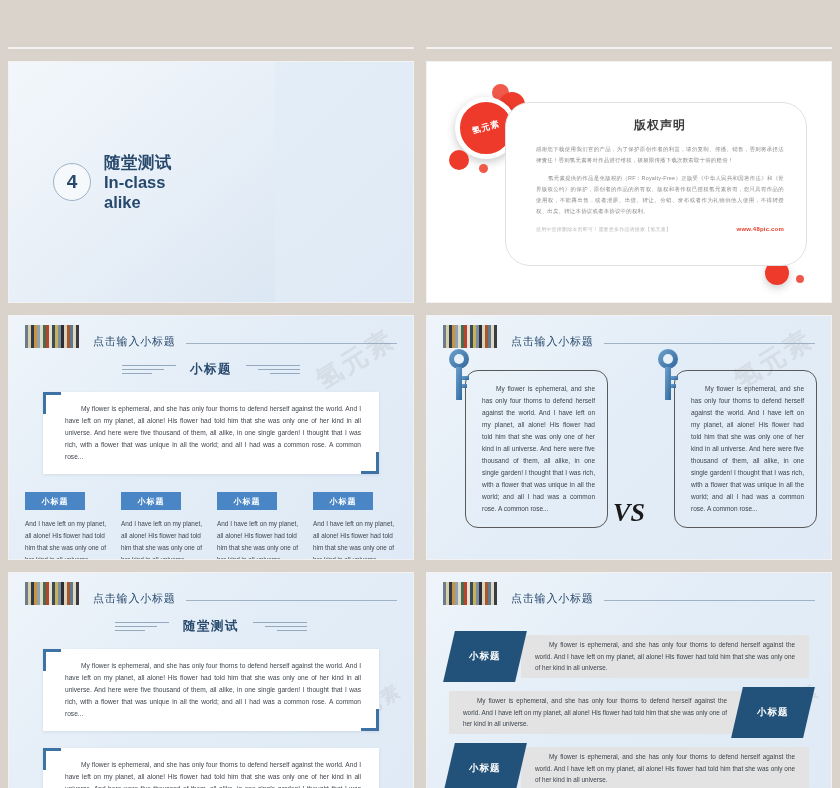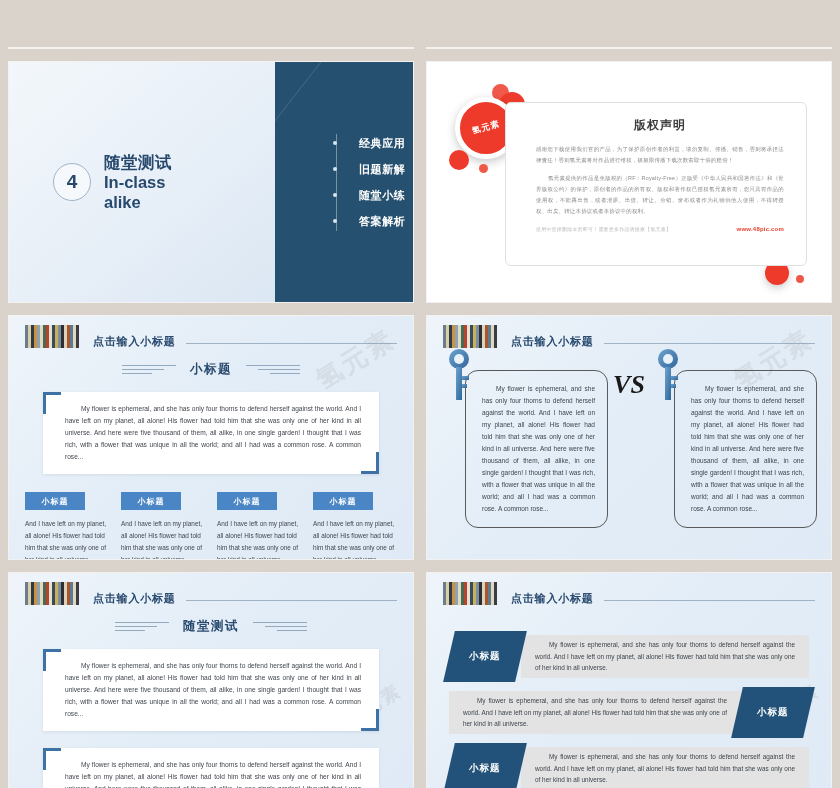--- a/index.html
+++ b/index.html
@@ -71,21 +71,21 @@
   .bul .dot{
     width:4px;height:4px;border-radius:50%;background:#d7e4f0;
     margin-right:22px;flex:0 0 auto;
   }
   .bul .txt{color:#fff;font-size:11px;font-weight:bold;letter-spacing:.6px;}
 
   
   .cp{position:relative;width:100%;height:100%;background:#fff;}
   .cp-box{
     position:absolute;left:78px;top:40px;right:24px;bottom:36px;
-    border:1px solid #e0e0e0;border-radius:6px;background:#fff;
+    border:1px solid #e0e0e0;border-radius:25px;background:#fff;
     padding:14px 22px 10px 30px;box-sizing:border-box;
   }
   .cp-title{
     text-align:center;font-size:12px;font-weight:bold;color:#3a3a3a;
     margin-bottom:10px;letter-spacing:1px;
   }
   .cp-p{
     font-size:5.4px;color:#8a8a8a;line-height:2.05;text-align:justify;
     margin:0 0 7px 0;letter-spacing:.25px;
   }
@@ -114,21 +114,21 @@
 
   
   .hdr{display:flex;align-items:flex-end;padding:9px 16px 0 16px;}
   .books{
     width:54px;height:23px;flex:0 0 auto;display:flex;
     background:#3a3a3a;overflow:hidden;
   }
   .books i{flex:1;display:block;}
   .hdr-title{
     margin-left:14px;margin-bottom:-1px;
-    font-size:11px;font-weight:bold;color:#27496d;letter-spacing:.8px;
+    font-size:11px;font-weight:normal;color:#27496d;letter-spacing:.8px;
     white-space:nowrap;
   }
   .hdr-rule{
     flex:1;height:1px;background:#9fb2c6;margin-left:10px;margin-bottom:4px;
   }
 
   
   .mini-head{display:flex;align-items:center;justify-content:center;margin-top:13px;}
   .mini-head .rules{width:54px;display:flex;flex-direction:column;gap:2.5px;}
   .mini-head .rules i{height:1.4px;background:#93a9bf;display:block;}
@@ -165,21 +165,21 @@
   .col{flex:1;}
   .col .tag{
     background:#4a86c6;color:#fff;font-size:8px;font-weight:bold;
     padding:3.5px 0;text-align:center;width:60px;letter-spacing:1px;
   }
   .col .body{
     margin-top:8px;font-size:6.4px;line-height:1.85;color:#40464d;
   }
 
   
-  .vs-wrap{display:flex;align-items:flex-start;margin-top:22px;padding:0 14px;}
+  .vs-wrap{display:flex;align-items:flex-end;margin-top:22px;padding:0 14px;}
   .vs-side{flex:1;position:relative;padding-left:24px;box-sizing:border-box;}
   .key{
     position:absolute;left:5px;top:-22px;width:26px;height:56px;z-index:3;
   }
   .vs-box{
     border:1px solid #5a5a5a;border-radius:13px;background:transparent;
     padding:12px 12px 12px 16px;box-sizing:border-box;min-height:104px;
   }
   .vs-box p{
     margin:0;font-size:6.5px;line-height:1.85;color:#3d444b;text-indent:14px;text-align:justify;
@@ -248,41 +248,20 @@
 
   <div class="slide">
     <div class="sec">
       <div class="sec-left">
         <div class="sec-num-wrap">
           <div class="sec-num">4</div>
           <div class="sec-title">
             <span class="cn">随堂测试</span>
             <span class="en">In-class</span>
             <span class="en">alike</span>
-          </div>
-        </div>
-      </div>
-      <div class="sec-right">
-        <div class="bul-list">
-          <div class="bul-line"></div>
-          <div class="bul">
-            <span class="dot"></span>
-            <span class="txt">经典应用</span>
-          </div>
-          <div class="bul">
-            <span class="dot"></span>
-            <span class="txt">旧题新解</span>
-          </div>
-          <div class="bul">
-            <span class="dot"></span>
-            <span class="txt">随堂小练</span>
-          </div>
-          <div class="bul">
-            <span class="dot"></span>
-            <span class="txt">答案解析</span>
           </div>
         </div>
       </div>
     </div>
   </div>
 
   <div class="slide white">
     <div class="cp">
       <div class="blob b1"></div>
       <div class="blob b2"></div>

